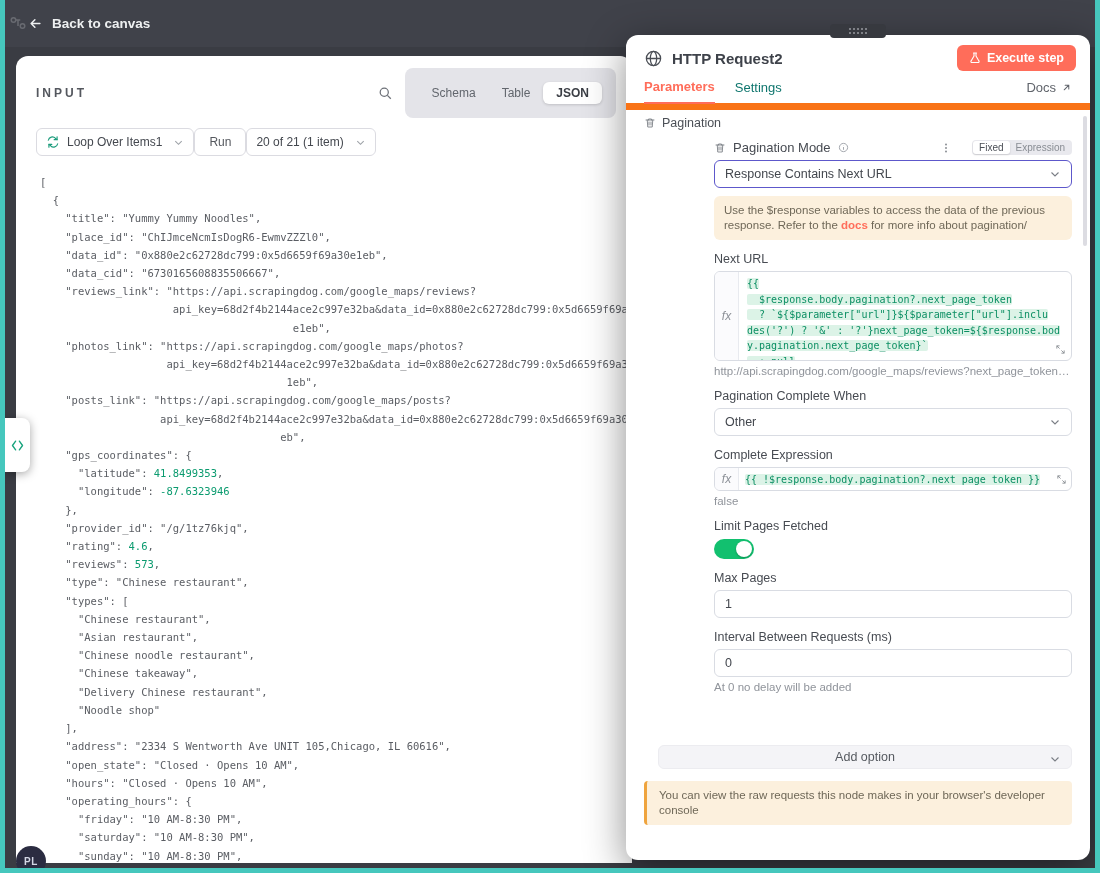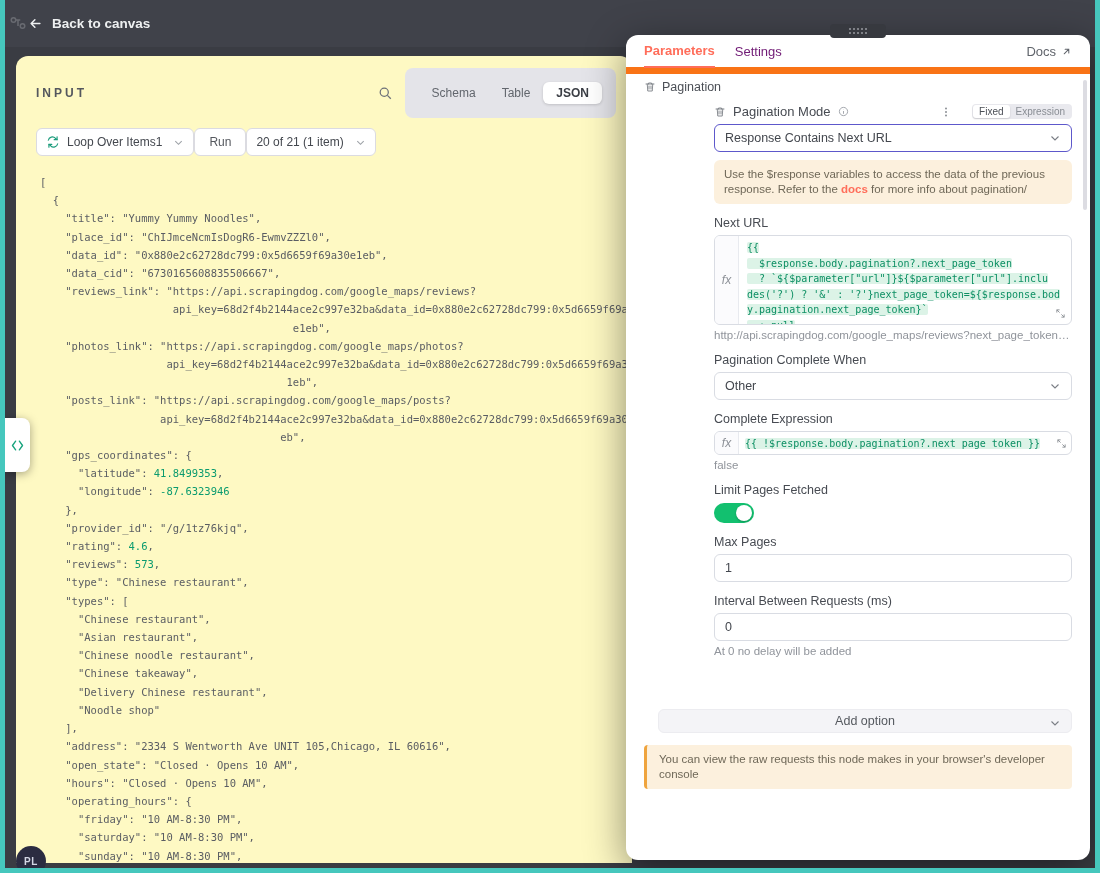--- a/index.html
+++ b/index.html
@@ -13,21 +13,21 @@
   .edge-r { right: 0; top: 0; bottom: 0; width: 5px; }
   .edge-b { left: 0; right: 0; bottom: 0; height: 5px; }
 
   
   .topbar { position: absolute; left: 0; top: 0; right: 0; height: 47px; background: #40424a; display: flex; align-items: center; padding-left: 28px; gap: 9px; z-index: 5; }
   .back-arrow svg { display: block; }
   .back-label { color: #eef0f1; font-size: 13.5px; font-weight: 600; }
   .app-logo { position: absolute; left: 9px; top: 14px; opacity: .45; }
 
   
-  .input-panel { position: absolute; left: 16px; top: 56px; width: 616px; bottom: 10px; background: #fef9c3; border-radius: 12px 12px 0 0; z-index: 10; overflow: hidden; }
+  .input-panel { position: absolute; left: 16px; top: 56px; width: 616px; bottom: 10px; background: #ffffff; border-radius: 12px 12px 0 0; z-index: 10; overflow: hidden; }
   .ip-header { display: flex; align-items: center; gap: 12px; padding: 12px 16px 0 20px; }
   .ip-title { font-size: 12px; font-weight: 700; letter-spacing: 3px; color: #54575e; }
   .sp { flex: 1; }
   .tabset { display: flex; background: #e4e4e9; border-radius: 8px; padding: 14px; }
   .tab { padding: 4px 13px; font-size: 12px; color: #62666d; border-radius: 6px; cursor: pointer; }
   .tab.active { background: #fff; color: #3b3e45; box-shadow: 0 1px 3px rgba(0,0,0,.16); font-weight: 600; }
   .ip-controls { display: flex; padding: 10px 16px 0 20px; }
   .ctrl { height: 28px; background: #fff; border: 1px solid #dbdbe1; border-radius: 6px; display: flex; align-items: center; gap: 7px; padding: 0 9px; font-size: 12px; color: #44484f; }
   .ctrl .chev { margin-left: 4px; }
   .run-btn { padding: 0 14px; color: #55585e; }
@@ -44,21 +44,21 @@
   
   .ndv { position: absolute; left: 626px; top: 35px; width: 464px; height: 825px; background: #fff; border-radius: 12px; box-shadow: 0 10px 40px rgba(0,0,0,.45); z-index: 30; display: flex; flex-direction: column; overflow: hidden; }
   .drag-handle { position: absolute; left: 830px; top: 24px; width: 56px; height: 14px; background: #37393f; border-radius: 4px; z-index: 40; display: grid; place-items: center; cursor: grab; }
   .dots { display: grid; grid-template-columns: repeat(5, 4px); grid-template-rows: repeat(2, 4px); }
   .dots i { width: 2px; height: 2px; border-radius: 50%; background: #989aa0; margin: 1px; }
 
   .ndv-header { display: flex; align-items: center; gap: 9px; padding: 10px 14px 0 18px; }
   .ndv-title { font-size: 15px; font-weight: 700; color: #3e424a; }
   .execute-btn { margin-left: auto; background: #ff6d5a; color: #fff; border: none; border-radius: 6px; height: 26px; padding: 0 12px; font-size: 12.5px; font-weight: 600; display: flex; align-items: center; gap: 6px; cursor: pointer; font-family: inherit; }
   .ndv-tabs { display: flex; align-items: flex-end; gap: 20px; padding: 0 18px; margin-top: 8px; border-bottom: 7px solid #f97316; }
-  .ndv-tab { font-size: 13px; padding-bottom: 8px; color: #701a75; cursor: pointer; }
+  .ndv-tab { font-size: 13px; padding-bottom: 8px; color: #0f766e; cursor: pointer; }
   .ndv-tab.active { color: #ff6d5a; font-weight: 600; border-bottom: 2px solid #ff6d5a; margin-bottom: -1px; }
   .docs-link { margin-left: auto; display: flex; align-items: center; gap: 5px; color: #60646b; font-size: 13px; padding-bottom: 8px; cursor: pointer; }
 
   .ndv-body { flex: 1; padding: 0 18px; position: relative; overflow: hidden; }
   .scroll-thumb { position: absolute; right: 3px; top: 6px; width: 4px; height: 130px; border-radius: 2px; background: #dcdce2; }
 
   .section-row { display: flex; align-items: center; gap: 6px; margin-top: 6px; font-size: 12.5px; color: #4b4f56; }
   .fields { margin-left: 70px; margin-top: 10px; }
 
   .param-head { display: flex; align-items: center; gap: 7px; font-size: 13px; color: #474b52; }
@@ -188,20 +188,38 @@
         <i></i>
         <i></i>
         <i></i>
         <i></i>
         <i></i>
         <i></i>
       </span>
   </div>
 
   <div class="ndv">
+    <div class="ndv-header">
+      <span>
+        <svg width="19" height="19" viewBox="0 0 24 24" fill="none" stroke="#4a4e55" stroke-width="1.6">
+            <circle cx="12" cy="12" r="9"></circle>
+            <ellipse cx="12" cy="12" rx="4" ry="9"></ellipse>
+            <path d="M3 12h18"></path>
+          </svg>
+      </span>
+      <span class="ndv-title">HTTP Request2</span>
+      <button class="execute-btn">
+        <span>
+          <svg width="12" height="12" viewBox="0 0 24 24" fill="none" stroke="#fff" stroke-width="2.2" stroke-linecap="round" stroke-linejoin="round">
+              <path d="M9 2h6M10 2v6l-5.5 9.5A2 2 0 0 0 6.2 21h11.6a2 2 0 0 0 1.7-3.5L14 8V2"></path>
+            </svg>
+        </span>
+        <span>Execute step</span>
+      </button>
+    </div>
     <div class="ndv-tabs">
       <div class="ndv-tab active">Parameters</div>
       <div class="ndv-tab">Settings</div>
       <div class="docs-link">
         <span>Docs</span>
         <span>
           <svg width="11" height="11" viewBox="0 0 24 24" fill="none" stroke="#60646b" stroke-width="2.2" stroke-linecap="round" stroke-linejoin="round">
               <path d="M7 17L17 7M9 7h8v8"></path>
             </svg>
         </span>

